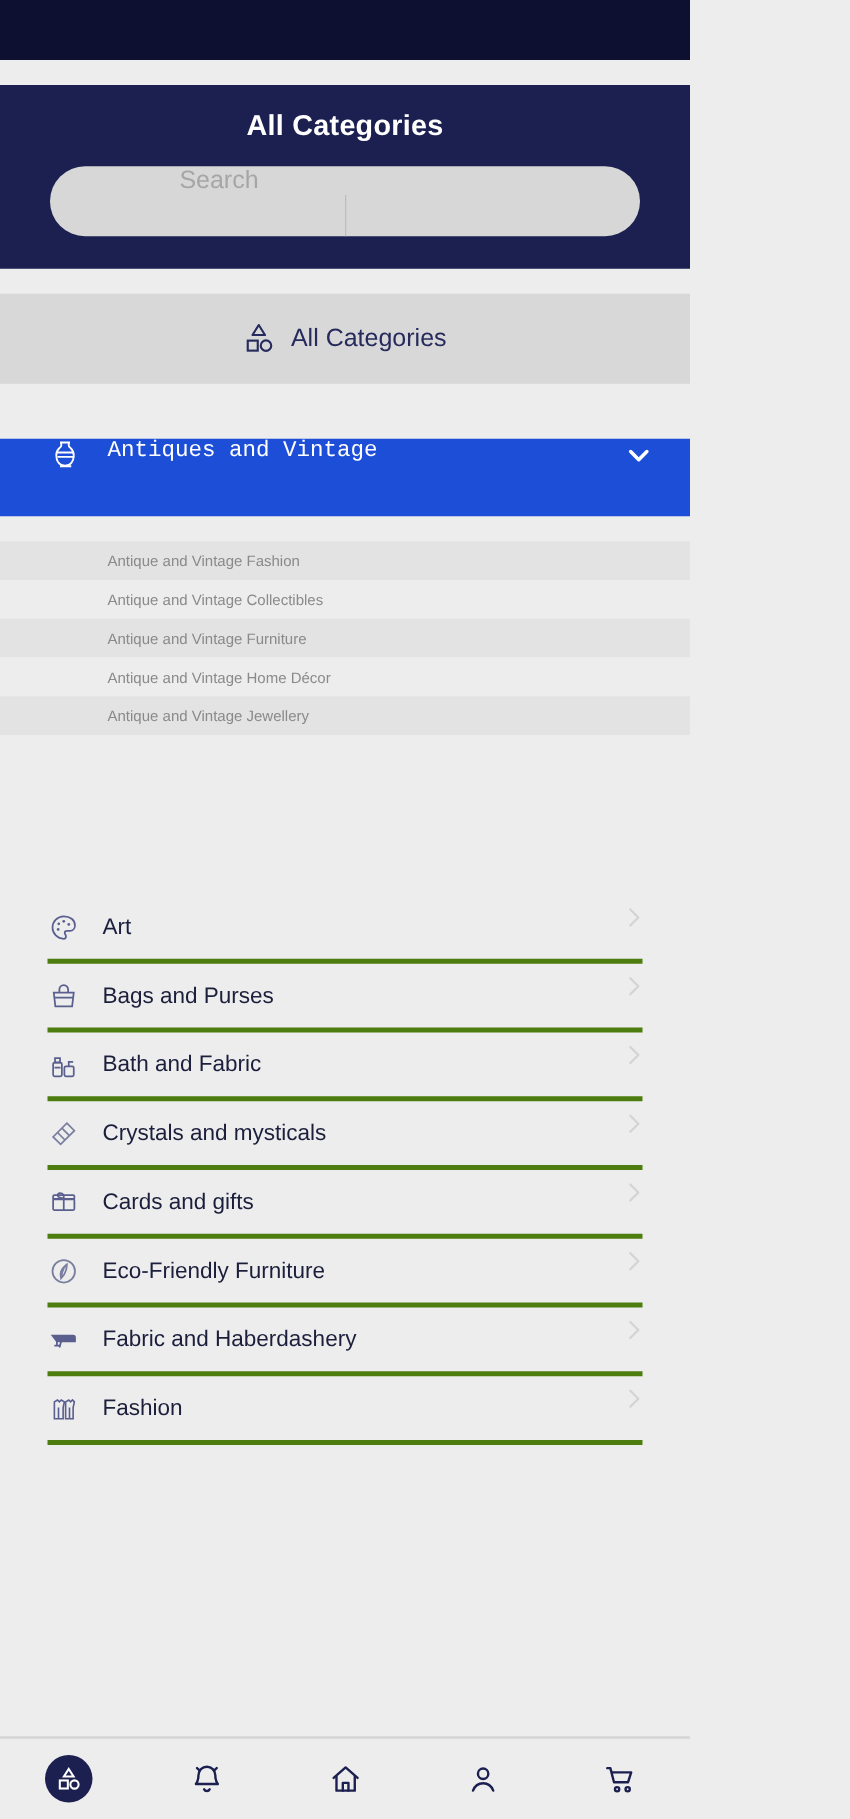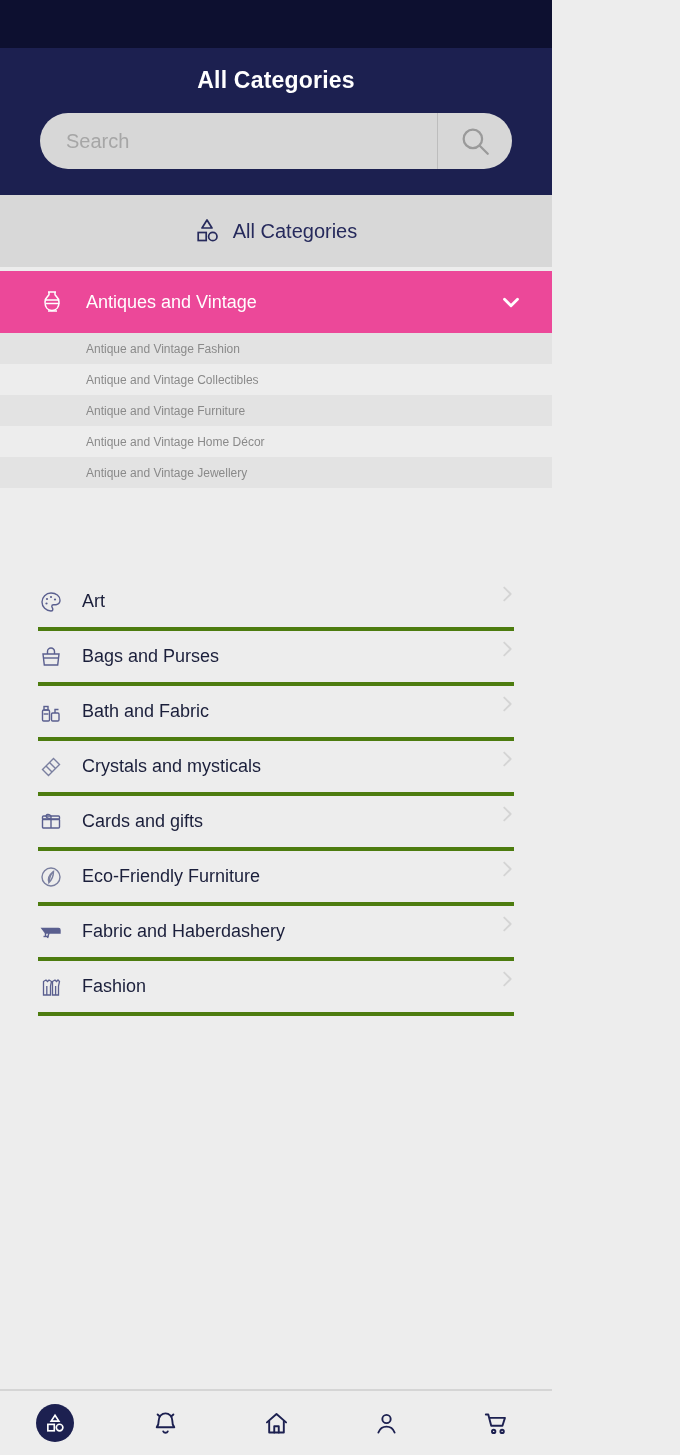--- a/index.html
+++ b/index.html
@@ -2,21 +2,21 @@
 <html><head>
 <meta charset="utf-8">
 <style>
   * { box-sizing: border-box; margin: 0; padding: 0; }
   html, body {
     width: 680px; height: 1455px;
     font-family: "Liberation Sans", sans-serif;
     background: #ededed;
     overflow: hidden;
   }
-  .screen { position: relative; width: 552px; height: 1455px; display: flex; flex-direction: column; background:#ededed; }
+  .screen { position: relative; width: 552px; height: 1455px; display: flex; flex-direction: column; background:#ededed;gap:20px; }
 
   
   .status-bar { height: 48px; background: #0d1030; flex: 0 0 auto; }
 
   
   .header {
     background: #1c2050;
     flex: 0 0 auto;
     padding: 12px 0 26px 0;
   }
@@ -26,20 +26,21 @@
     letter-spacing: .2px;
     padding: 7px 0 19px 0;
   }
   .search-wrap {
     margin: 0 40px;
     height: 56px;
     background: #d7d7d7;
     border-radius: 28px;
     display: flex; align-items: center;
     overflow: hidden;
+    flex-direction: column;
   }
   .search-input {
     flex: 1 1 auto; height: 100%;
     border: none; outline: none; background: transparent;
     font-family: "Liberation Sans", sans-serif;
     font-size: 20px; color: #4a4a4a;
     padding: 0 26px;
   }
   .search-input::placeholder { color: #a6a6a6; }
   .search-divider { width: 1px; height: 56px; background: #bdbdbd; flex: 0 0 auto; }
@@ -56,23 +57,23 @@
     display: flex; align-items: center; justify-content: center;
     gap: 14px; cursor: pointer;
   }
   .breadcrumb-label { color: #262a5c; font-size: 20px; }
 
   .bc-gap { height: 4px; background:#ededed; flex:0 0 auto; }
 
   
   .cat-open {
     flex: 0 0 auto;
-    height: 62px; background: #ec4899;
-    display: flex; align-items: center;
-    padding: 0 28px 0 40px; cursor: pointer;
+    height: 62px; background: #1d4ed8;
+    display: flex; 
+    padding: 0 28px 0 40px; cursor: pointer; font-family: Liberation Mono, monospace;
   }
   .cat-open-icon { width: 26px; height: 26px; display:flex; align-items:center; justify-content:center; flex:0 0 auto; }
   .cat-open-label { color: #ffffff; font-size: 18px; margin-left: 20px; flex: 1 1 auto; }
 
   
   .sublist { flex: 0 0 auto; }
   .subitem {
     height: 31px; display: flex; align-items: center;
     padding-left: 86px; cursor: pointer;
     font-size: 12px; color: #8a8a8a;

